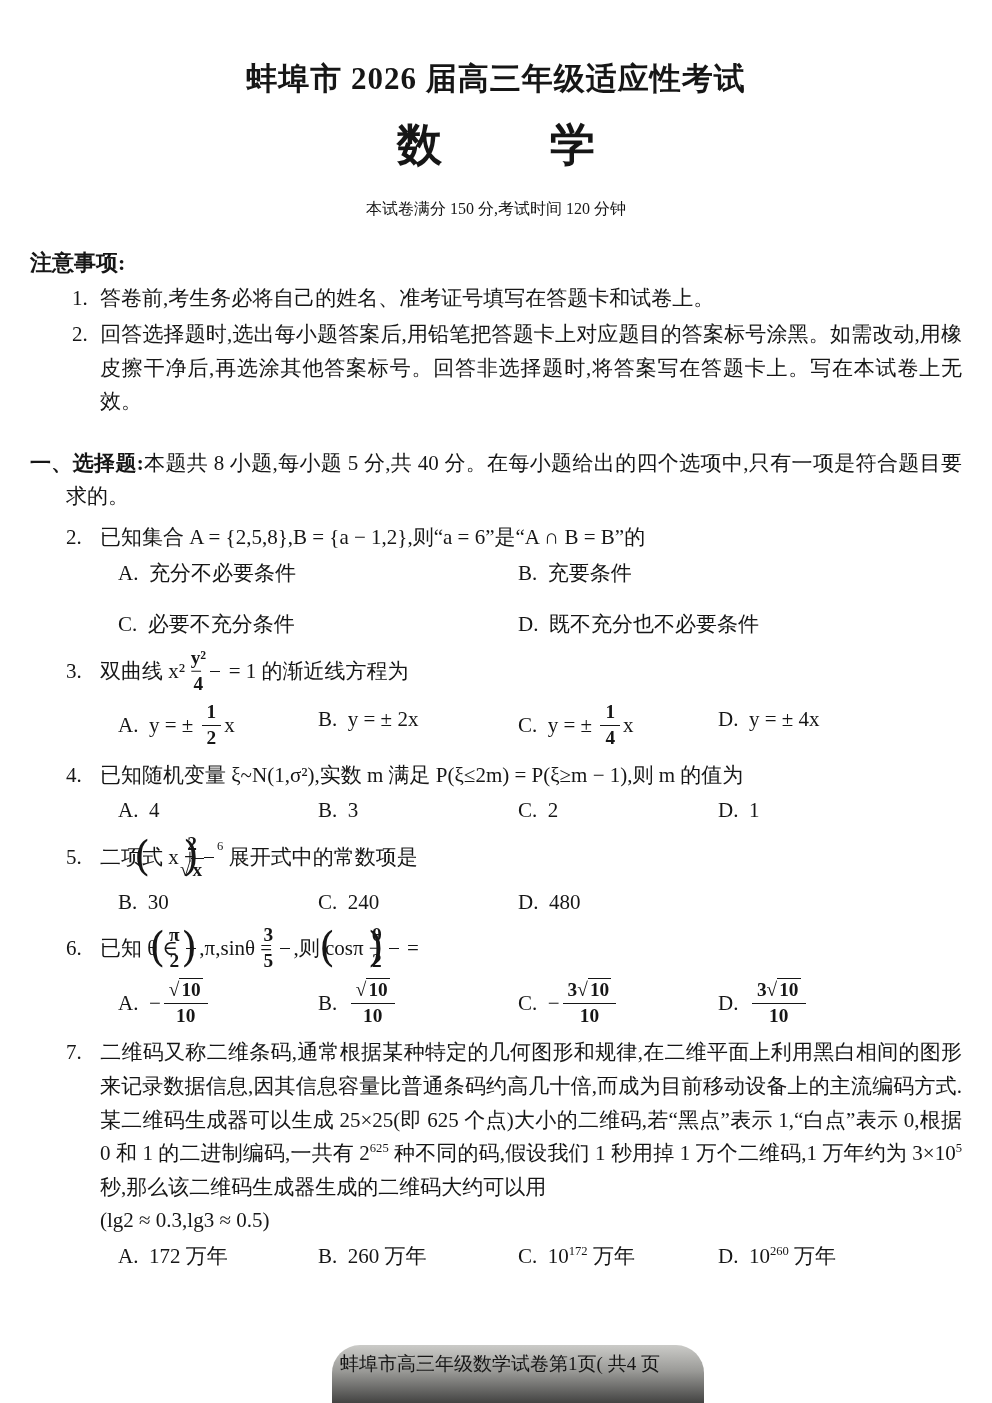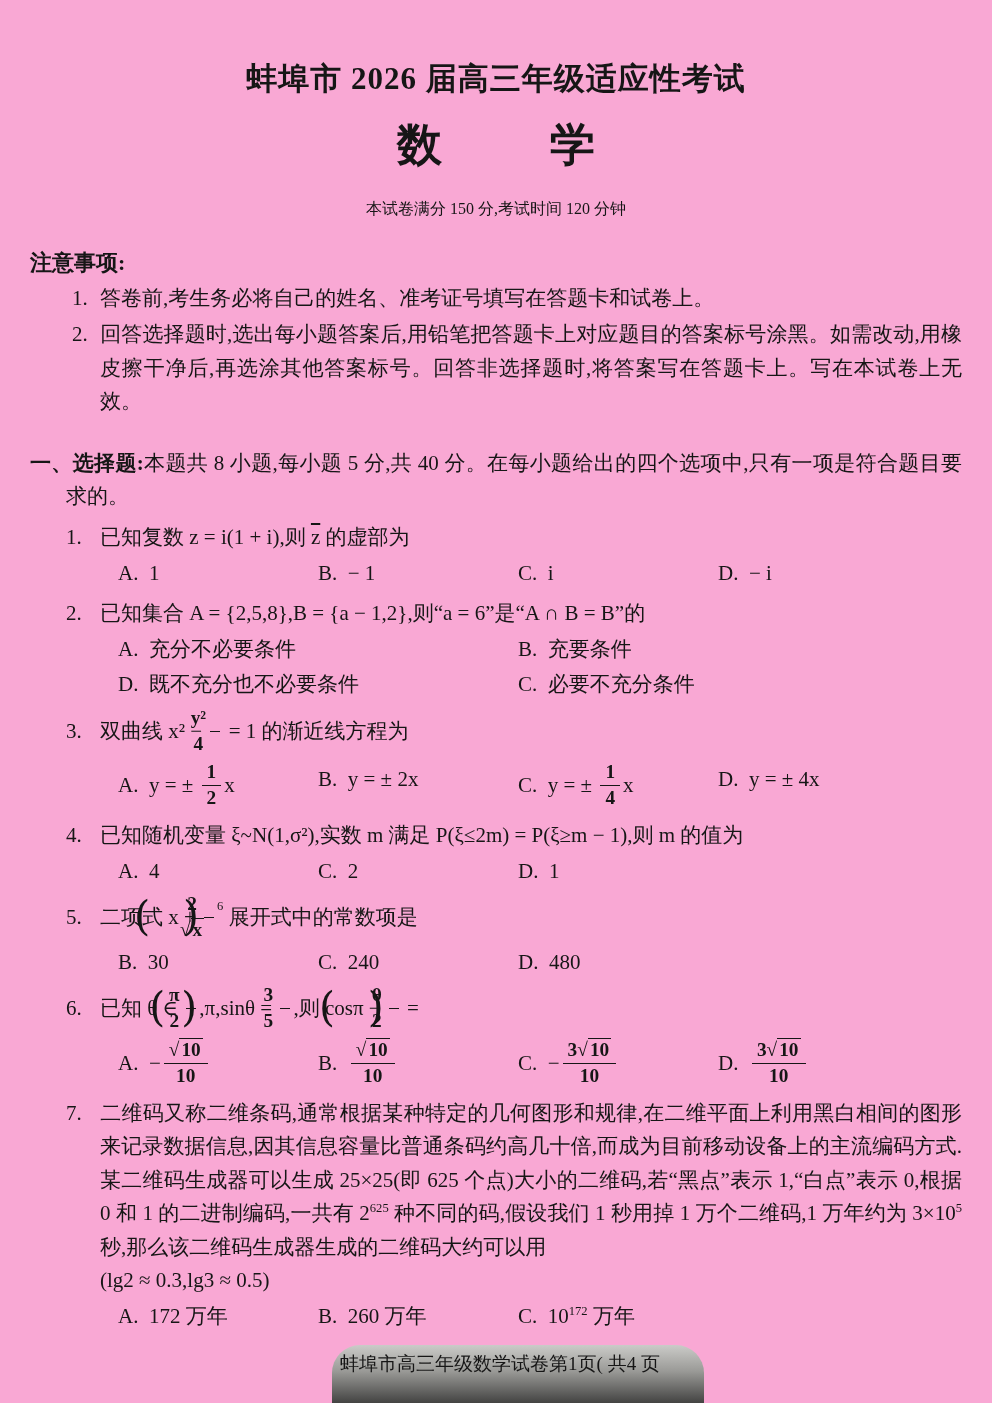--- a/index.html
+++ b/index.html
@@ -1,21 +1,21 @@
 <!DOCTYPE html>
 <html><head>
 <meta charset="utf-8">
 <style>
   * { margin:0; padding:0; box-sizing:border-box; }
   html,body { background:#e9e9e7; }
   .page {
     position:relative;
     width:992px; height:1403px;
     margin:0 auto;
-    background:#f9a8d4;
+    background:#ffffff;
     color:#161616;
     font-family:"Liberation Serif","DejaVu Serif",serif;
     font-size:21px;
     line-height:1.60;
     padding:54px 30px 0 30px;
     overflow:hidden;
   }
   
   .title { text-align:center; font-size:31px; font-weight:700; letter-spacing:1px; }
   .subject { text-align:center; font-size:45px; font-weight:700; margin-top:14px; line-height:1.2; }
@@ -28,21 +28,21 @@
   .n-body { text-indent:-28px; }
   .n-num { display:inline-block; width:28px; text-indent:0; }
   
   .sec-head { margin-top:28px; padding-left:36px; text-indent:-36px; text-align:justify; }
   .sec-head .b { font-weight:700; }
   
   .question { padding-left:70px; margin-top:7px; }
   .q-body { text-indent:-34px; text-align:justify; }
   .q-num { display:inline-block; width:34px; text-indent:0; }
   .opts4 { display:grid; grid-template-columns:200px 200px 200px auto; margin-left:18px; margin-top:2px; }
-  .opts2 { display:grid; grid-template-columns:400px auto; row-gap:2px; margin-left:18px; margin-top:2px; }
+  .opts2 { display:grid; grid-template-columns:400px auto; row-gap:18px; margin-left:18px; margin-top:2px; }
   .optsf { margin-top:6px; }
   .opt { white-space:nowrap; }
   
   .frac {
     display:inline-flex; flex-direction:column; text-align:center;
     vertical-align:middle; margin:0 3px; line-height:1.18; font-size:0.92em;
     position:relative; top:-2px;font-weight:bold;
   }
   .frac .fn { padding:0 5px 1px; }
   .frac .fd { border-top:1.4px solid #161616; padding:1px 5px 0; }
@@ -82,37 +82,28 @@
     <div class="n-item">
       <div class="n-body"><span class="n-num">1.</span><span>答卷前,考生务必将自己的姓名、准考证号填写在答题卡和试卷上。</span></div>
     </div>
     <div class="n-item">
       <div class="n-body"><span class="n-num">2.</span><span>回答选择题时,选出每小题答案后,用铅笔把答题卡上对应题目的答案标号涂黑。如需改动,用橡皮擦干净后,再选涂其他答案标号。回答非选择题时,将答案写在答题卡上。写在本试卷上无效。</span></div>
     </div>
   </div>
 
   <div class="sec-head"><span class="b">一、选择题:</span><span>本题共 8 小题,每小题 5 分,共 40 分。在每小题给出的四个选项中,只有一项是符合题目要求的。</span></div>
 
-  <div class="question">
-    <div class="q-body"><span class="q-num">1.</span><span>已知复数 z = i(1 + i),则 </span><span class="obar">z</span><span> 的虚部为</span></div>
-    <div class="opts4">
-      <span class="opt">A.&nbsp; 1</span>
-      <span class="opt">B.&nbsp; − 1</span>
-      <span class="opt">C.&nbsp; i</span>
-      <span class="opt">D.&nbsp; − i</span>
-    </div>
-  </div>
 
   <div class="question">
     <div class="q-body"><span class="q-num">2.</span><span>已知集合 A = {2,5,8},B = {a − 1,2},则“a = 6”是“A ∩ B = B”的</span></div>
     <div class="opts2">
       <span class="opt">A.&nbsp; 充分不必要条件</span>
       <span class="opt">B.&nbsp; 充要条件</span>
+      <span class="opt">C.&nbsp; 必要不充分条件</span>
       <span class="opt">D.&nbsp; 既不充分也不必要条件</span>
-      <span class="opt">C.&nbsp; 必要不充分条件</span>
     </div>
   </div>
 
   <div class="question">
     <div class="q-body"><span class="q-num">3.</span><span>双曲线 x² − </span><span class="frac">
           <span class="fn">y²</span>
           <span class="fd">4</span>
         </span><span> = 1 的渐近线方程为</span></div>
     <div class="opts4 optsf">
       <span class="opt"><span>A.&nbsp; y = ± </span><span class="frac">
@@ -125,20 +116,21 @@
             <span class="fd">4</span>
           </span><span>x</span></span>
       <span class="opt">D.&nbsp; y = ± 4x</span>
     </div>
   </div>
 
   <div class="question">
     <div class="q-body"><span class="q-num">4.</span><span>已知随机变量 ξ~N(1,σ²),实数 m 满足 P(ξ≤2m) = P(ξ≥m − 1),则 m 的值为</span></div>
     <div class="opts4">
       <span class="opt">A.&nbsp; 4</span>
+      <span class="opt">B.&nbsp; 3</span>
       <span class="opt">C.&nbsp; 2</span>
       <span class="opt">D.&nbsp; 1</span>
     </div>
   </div>
 
   <div class="question">
     <div class="q-body"><span class="q-num">5.</span><span>二项式 </span><span class="bigp">(</span><span>x + </span><span class="frac">
           <span class="fn">2</span>
           <span class="fd"><span class="sqrt"><span>√</span><span class="rarg">x</span></span></span>
         </span><span class="bigp">)</span><span class="pexp">6</span><span> 展开式中的常数项是</span></div>
@@ -180,19 +172,20 @@
     </div>
   </div>
 
   <div class="question">
     <div class="q-body"><span class="q-num">7.</span><span>二维码又称二维条码,通常根据某种特定的几何图形和规律,在二维平面上利用黑白相间的图形来记录数据信息,因其信息容量比普通条码约高几十倍,而成为目前移动设备上的主流编码方式. 某二维码生成器可以生成 25×25(即 625 个点)大小的二维码,若“黑点”表示 1,“白点”表示 0,根据 0 和 1 的二进制编码,一共有 2</span><sup class="sup">625</sup><span> 种不同的码,假设我们 1 秒用掉 1 万个二维码,1 万年约为 3×10</span><sup class="sup">5</sup><span> 秒,那么该二维码生成器生成的二维码大约可以用</span></div>
     <div class="lgline">(lg2 ≈ 0.3,lg3 ≈ 0.5)</div>
     <div class="opts4">
       <span class="opt">A.&nbsp; 172 万年</span>
       <span class="opt">B.&nbsp; 260 万年</span>
       <span class="opt"><span>C.&nbsp; 10</span><sup class="sup">172</sup><span> 万年</span></span>
+      <span class="opt"><span>D.&nbsp; 10</span><sup class="sup">260</sup><span> 万年</span></span>
     </div>
   </div>
 
   <div class="scan-shadow"></div>
   <div class="footer">蚌埠市高三年级数学试卷第1页( 共4 页</div>
 
 </div>
 
 </body></html>

